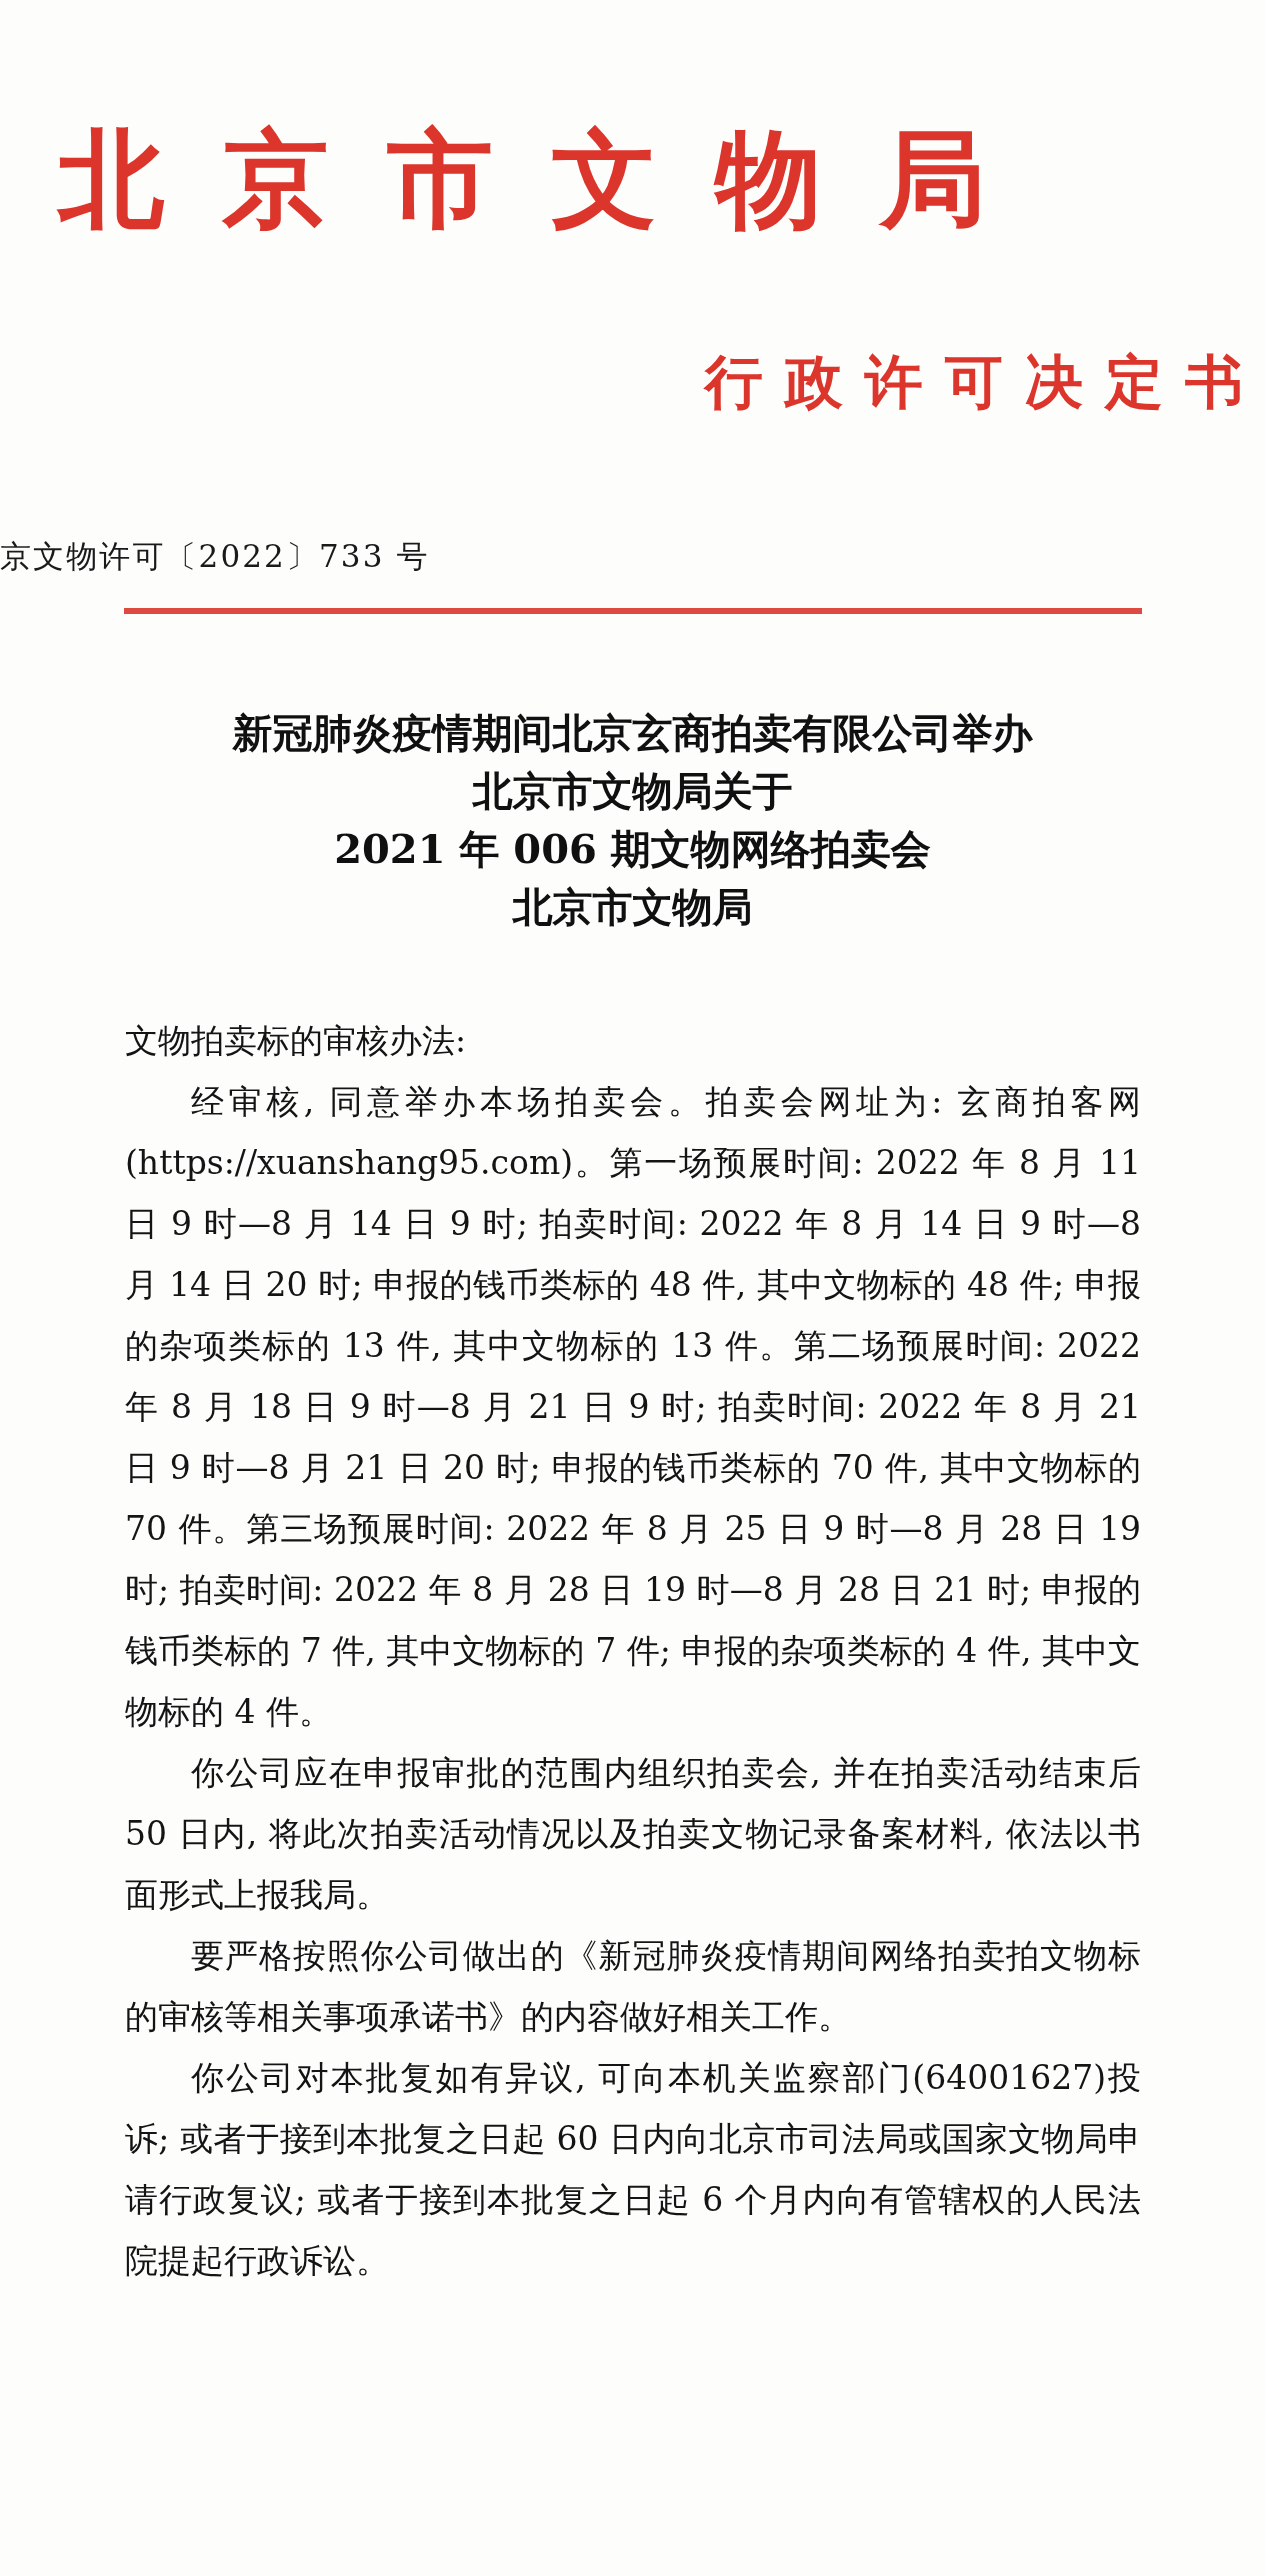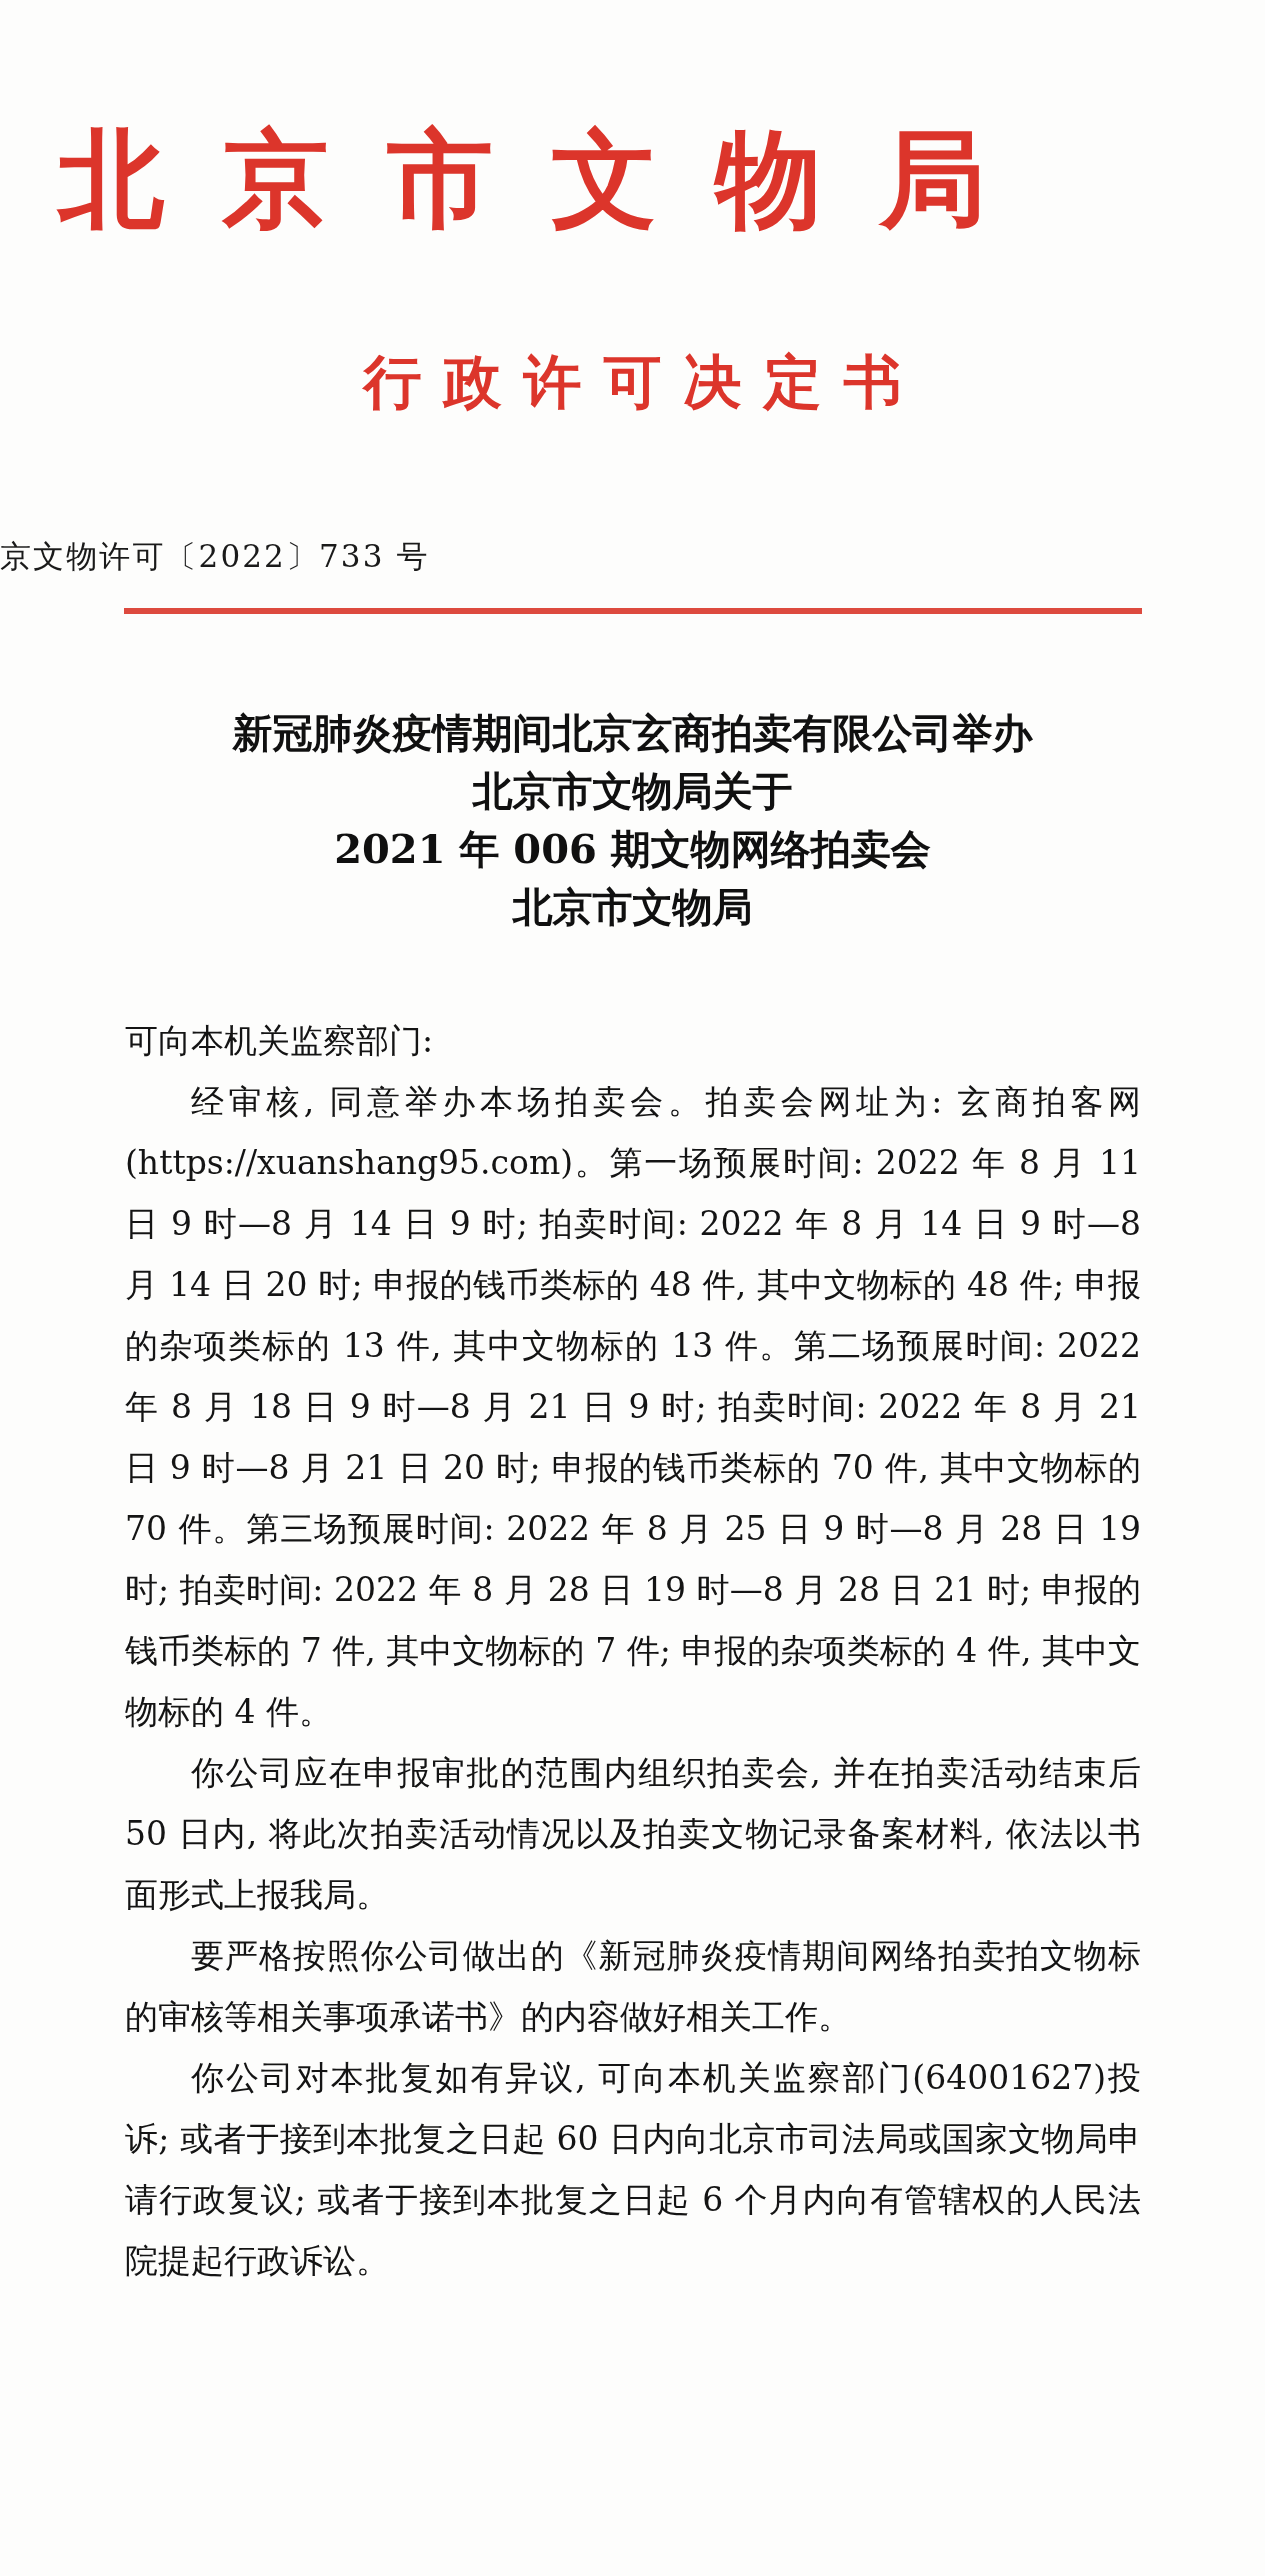--- a/index.html
+++ b/index.html
@@ -16,21 +16,21 @@
   
   .agency-name{
     position:absolute; top:109px; left:0; width:100%;
     text-align:left;
     font-size:106px; font-weight:bold; color:#dc352b;
     letter-spacing:0.55em; padding-left:0.55em; box-sizing:border-box;
     white-space:nowrap;
   }
   .doc-type{
     position:absolute; top:344px; left:0; width:100%;
-    text-align:center;
+    text-align:right;
     font-size:58px; font-weight:bold; color:#dc352b;
     letter-spacing:0.38em; padding-left:0.38em; box-sizing:border-box;
     white-space:nowrap;
   }
   .doc-number{
     position:absolute; top:536px; left:0; width:100%;
     text-align:left;
     font-size:31px; color:#1a1a1a;
     letter-spacing:2.1px;
   }
@@ -66,21 +66,21 @@
   <div class="red-rule"></div>
 
   <div class="title-block">
     <div>新冠肺炎疫情期间北京玄商拍卖有限公司举办</div>
     <div>北京市文物局关于</div>
     <div>2021 年 006 期文物网络拍卖会</div>
     <div>北京市文物局</div>
   </div>
 
   <div class="body-block">
-    <p class="salutation">可向本机关监察部门:</p>
+    <p class="salutation">文物拍卖标的审核办法:</p>
     <p>经审核, 同意举办本场拍卖会。拍卖会网址为: 玄商拍客网 (https://xuanshang95.com)。第一场预展时间: 2022 年 8 月 11 日 9 时—8 月 14 日 9 时; 拍卖时间: 2022 年 8 月 14 日 9 时—8 月 14 日 20 时; 申报的钱币类标的 48 件, 其中文物标的 48 件; 申报的杂项类标的 13 件, 其中文物标的 13 件。第二场预展时间: 2022 年 8 月 18 日 9 时—8 月 21 日 9 时; 拍卖时间: 2022 年 8 月 21 日 9 时—8 月 21 日 20 时; 申报的钱币类标的 70 件, 其中文物标的 70 件。第三场预展时间: 2022 年 8 月 25 日 9 时—8 月 28 日 19 时; 拍卖时间: 2022 年 8 月 28 日 19 时—8 月 28 日 21 时; 申报的钱币类标的 7 件, 其中文物标的 7 件; 申报的杂项类标的 4 件, 其中文物标的 4 件。</p>
     <p>你公司应在申报审批的范围内组织拍卖会, 并在拍卖活动结束后 50 日内, 将此次拍卖活动情况以及拍卖文物记录备案材料, 依法以书面形式上报我局。</p>
     <p>要严格按照你公司做出的《新冠肺炎疫情期间网络拍卖拍文物标的审核等相关事项承诺书》的内容做好相关工作。</p>
     <p>你公司对本批复如有异议, 可向本机关监察部门(64001627)投诉; 或者于接到本批复之日起 60 日内向北京市司法局或国家文物局申请行政复议; 或者于接到本批复之日起 6 个月内向有管辖权的人民法院提起行政诉讼。</p>
 
   </div>
 
 </div>
 
 

